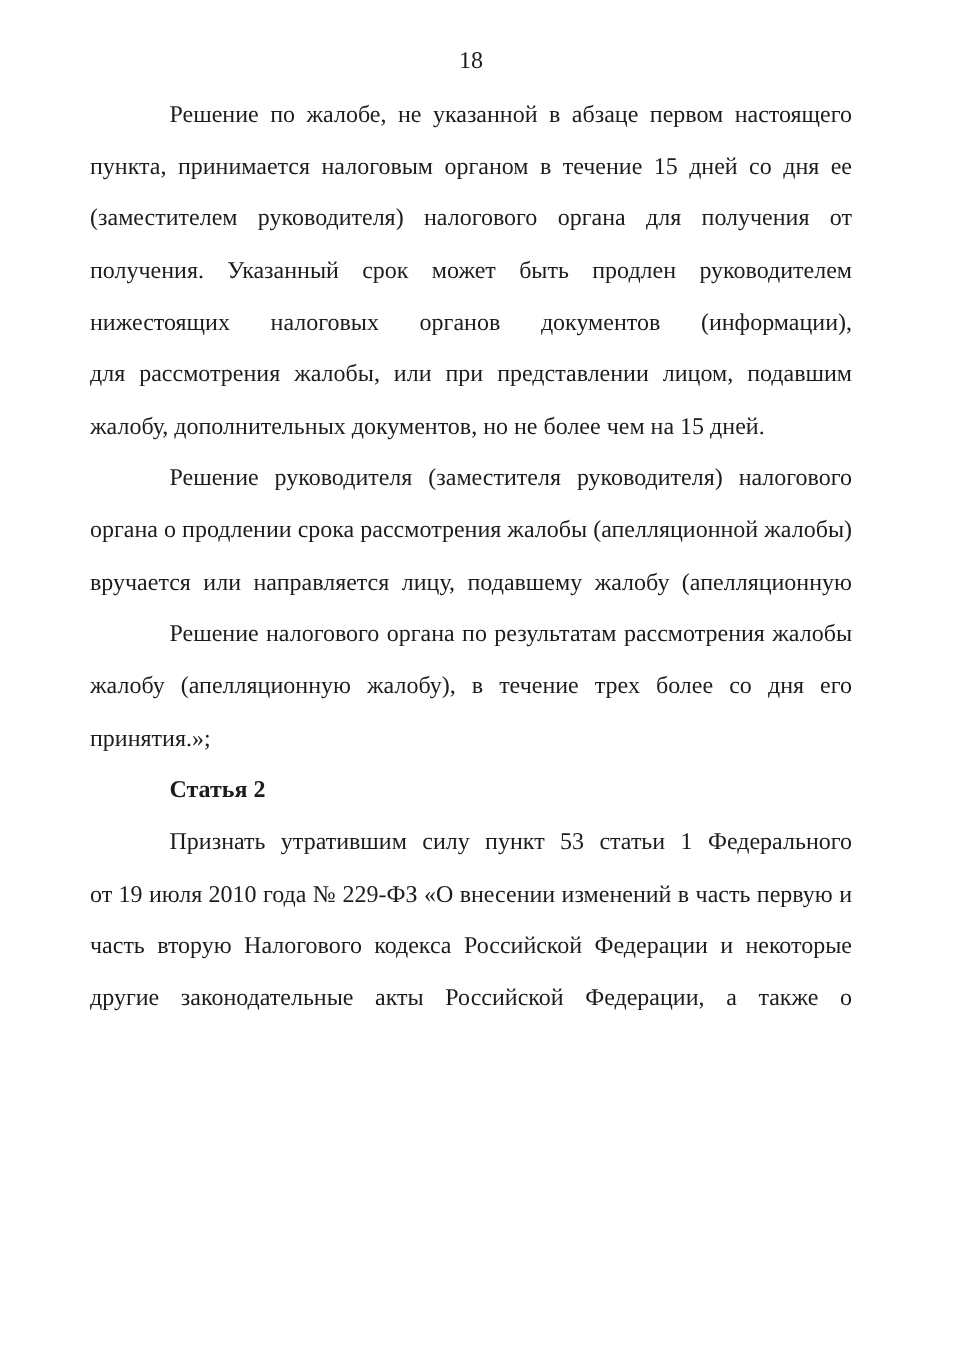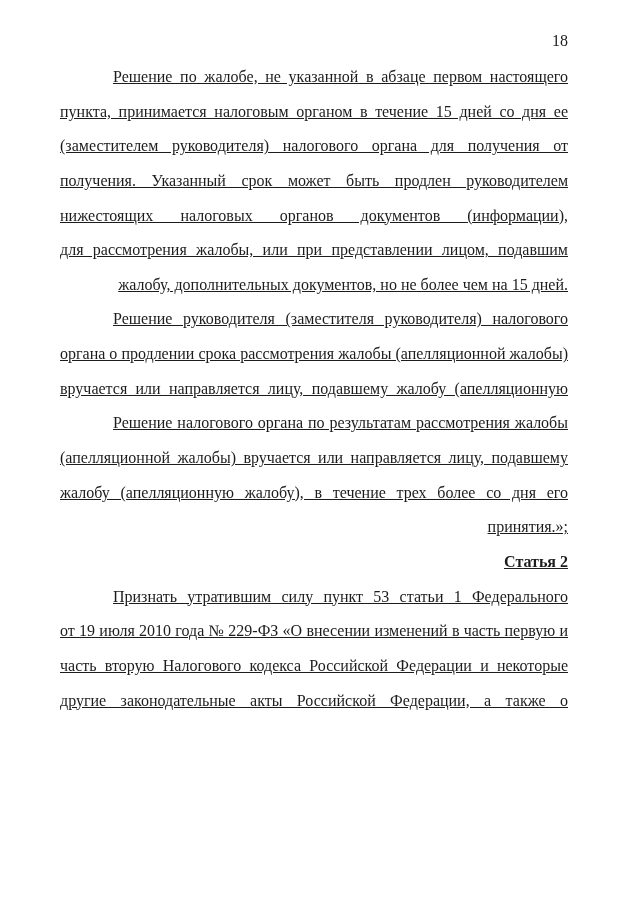--- a/index.html
+++ b/index.html
@@ -14,41 +14,40 @@
     background: #ffffff;
     font-family: "Liberation Serif", serif;
     color: #1c1c1c;
     overflow: hidden;
   }
   .page-number {
     position: absolute;
     top: 31px;
     left: 60px;
     width: 508px;
-    text-align: right;
+    text-align: center;
     font-size: 16px;
     line-height: 20px;
   }
   .content {
     position: absolute;
     top: 60px;
     left: 60px;
     width: 508px;
     font-size: 16px;
   }
   .paragraph {
     margin: 0;
     padding: 0;
-    text-decoration: underline;
   }
   .line {
     height: 34.65px;
     line-height: 34.65px;
     overflow: hidden;
-    text-align: right;
+    text-align: left;
     white-space: normal;
   }
   .line.jl {
     text-align: justify;
     text-align-last: justify;
   }
   .line.indent {
     text-indent: 53px;
   }
   .paragraph.heading .line {
@@ -70,21 +69,20 @@
         <div class="line jl">для рассмотрения жалобы, или при представлении лицом, подавшим</div>
         <div class="line">жалобу, дополнительных документов, но не более чем на 15 дней.</div>
       </div>
       <div class="paragraph body">
         <div class="line jl indent">Решение руководителя (заместителя руководителя) налогового</div>
         <div class="line jl">органа о продлении срока рассмотрения жалобы (апелляционной жалобы)</div>
         <div class="line jl">вручается или направляется лицу, подавшему жалобу (апелляционную</div>
       </div>
       <div class="paragraph body">
         <div class="line jl indent">Решение налогового органа по результатам рассмотрения жалобы</div>
-        <div class="line jl">(апелляционной жалобы) вручается или направляется лицу, подавшему</div>
         <div class="line jl">жалобу (апелляционную жалобу), в течение трех более со дня его</div>
         <div class="line">принятия.»;</div>
       </div>
       <div class="paragraph heading">
         <div class="line indent">Статья 2</div>
       </div>
       <div class="paragraph body">
         <div class="line jl indent">Признать утратившим силу пункт 53 статьи 1 Федерального закона</div>
         <div class="line jl">от 19 июля 2010 года № 229-ФЗ «О внесении изменений в часть первую и</div>
         <div class="line jl">часть вторую Налогового кодекса Российской Федерации и некоторые</div>

